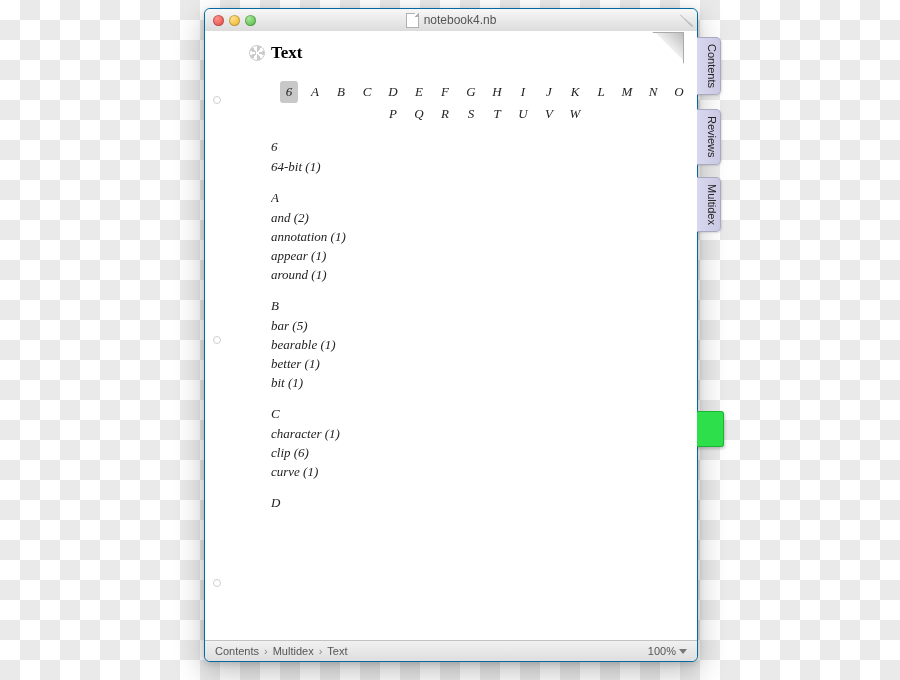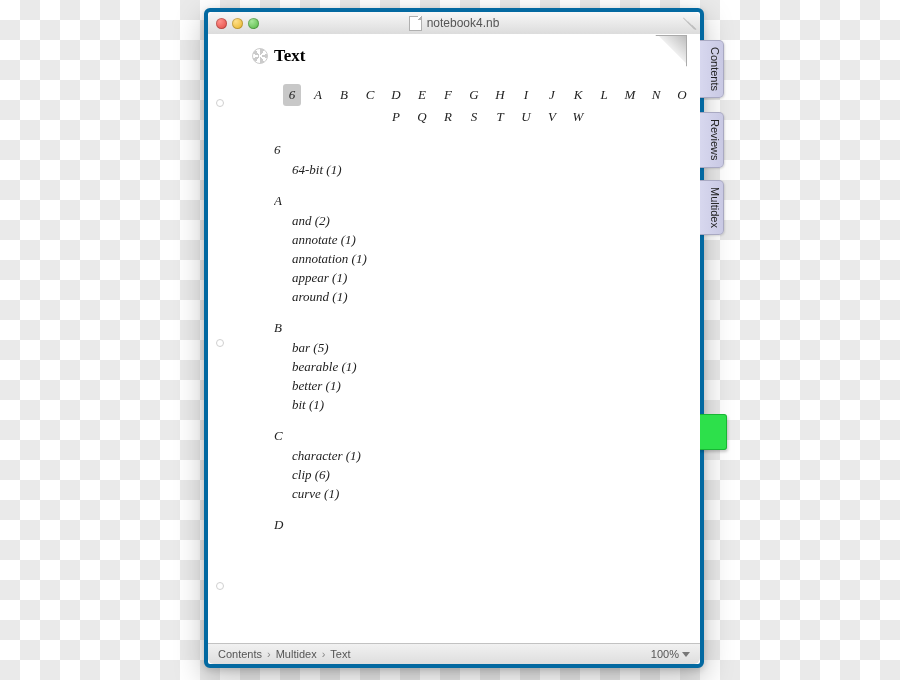--- a/index.html
+++ b/index.html
@@ -24,21 +24,21 @@
     z-index: 0;
   }
   
   .window {
     position: absolute;
     left: 204px;
     top: 8px;
     width: 492px;
     height: 652px;
     background: #fff;
-    border: 4px solid #0369a1;
+    border: 1px solid #0369a1;
     border-radius: 6px;
     box-shadow: 0 10px 30px rgba(0,0,0,0.25), 0 2px 6px rgba(0,0,0,0.15);
     z-index: 2;
     overflow: visible;
   }
   .titlebar {
     height: 22px;
     border-bottom: 1px solid #c9c9c9;
     border-top-left-radius: 6px;
     border-top-right-radius: 6px;
@@ -232,21 +232,21 @@
     right: 20px;
     bottom: 4px;
     font-family: Georgia, "Times New Roman", serif;
     font-style: italic;
     font-size: 13px;
     color: #222;
     overflow:hidden;
   }
   .index-group { margin-bottom: 14px; }
   .group-letter { margin: 0 0 2px 0; }
-  .entry { margin-left: 18px; line-height: 19px; cursor:pointer; }
+  .entry { line-height: 19px; cursor:pointer; }
 
   
   .statusbar {
     position:absolute;
     left:0; right:0; bottom:0;
     height:20px;
     border-top:1px solid #c2c2c2;
     border-bottom-left-radius:6px;
     border-bottom-right-radius:6px;
     background: linear-gradient(#f1f1f1, #dedede);
@@ -340,21 +340,20 @@
       </div>
 
       <div class="index-body" id="index-body">
           <div class="index-group">
             <div class="group-letter">6</div>
             <div class="entry">64-bit (1)</div>
           </div>
           <div class="index-group">
             <div class="group-letter">A</div>
             <div class="entry">and (2)</div>
-            <div class="entry">annotate (1)</div>
             <div class="entry">annotation (1)</div>
             <div class="entry">appear (1)</div>
             <div class="entry">around (1)</div>
           </div>
           <div class="index-group">
             <div class="group-letter">B</div>
             <div class="entry">bar (5)</div>
             <div class="entry">bearable (1)</div>
             <div class="entry">better (1)</div>
             <div class="entry">bit (1)</div>

